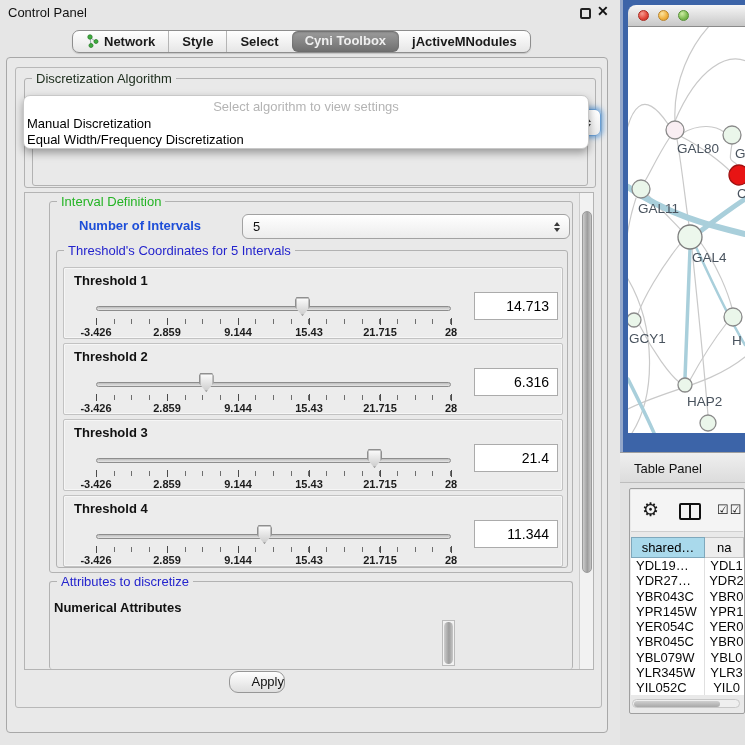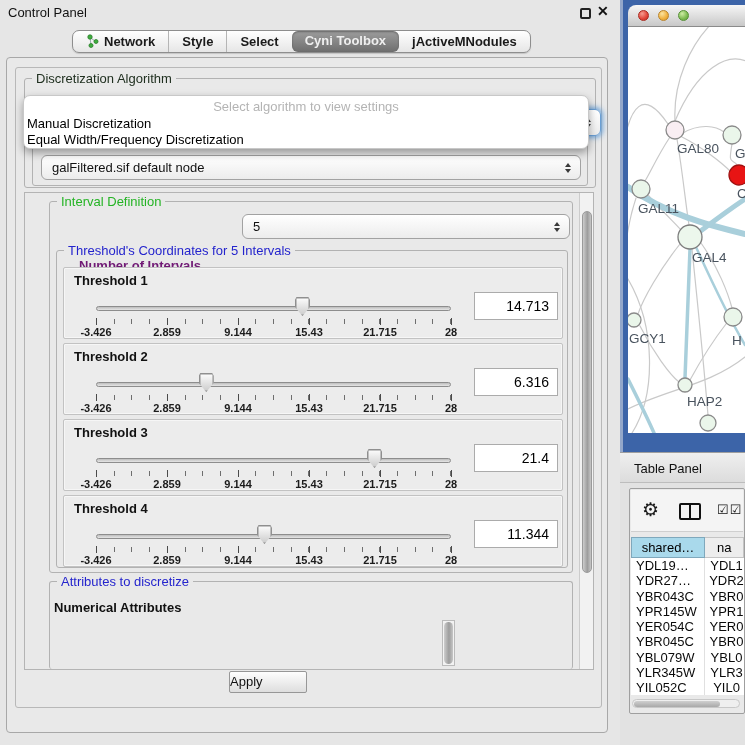--- a/index.html
+++ b/index.html
@@ -57,21 +57,21 @@
   .maj { position:absolute; top:24px; width:1px; height:7px; background:#4a4a4a; }
   .scale-num { position:absolute; top:32px; transform:translateX(-50%); font-size:11px; font-weight:700; color:#1c1c1c; white-space:nowrap; }
   .val-field { position:absolute; left:410px; top:24px; width:84px; height:28px; background:#fff; border:1px solid #ababab; font-size:14px; color:#000; line-height:26px; text-align:right; padding-right:8px; }
 
   
   #attr-list { position:absolute; left:6px; top:38px; width:386px; height:46px; background:#fff; border:1px solid #989898; overflow:hidden; padding:2px 0 0 7px; }
   .attr-item { font-size:13px; color:#111; line-height:15.5px; cursor:pointer; }
   #attr-vscroll { position:absolute; left:392px; top:38px; width:13px; height:46px; background:#f2f2f2; border:1px solid #bbb; }
   #attr-vscroll .thumb { position:absolute; left:1px; top:1px; width:9px; height:42px; border-radius:5px; background:linear-gradient(to right,#cdcdcd,#9d9d9d 55%,#c6c6c6); }
 
-  #apply-btn { position:absolute; left:213px; top:603px; width:78px; height:22px; background:linear-gradient(#fefefe,#dedede); border:1px solid #979797; border-radius:2px; font-size:13px; color:#111; text-align:left; line-height:20px; cursor:pointer; }
+  #apply-btn { position:absolute; left:213px; top:603px; width:56px; height:22px; background:linear-gradient(#fefefe,#dedede); border:1px solid #979797; border-radius:9px; font-size:13px; color:#111; text-align:right; line-height:20px; cursor:pointer; }
 
   
   #desktop-blue { position:absolute; left:620px; top:0; width:125px; height:452px; background:#3c64a8; }
   #desktop-blue .edge { position:absolute; left:0; top:0; width:3px; height:100%; background:#93a7ca; }
 
   #net-window { position:absolute; left:628px; top:5px; width:117px; height:428px; }
   #net-titlebar { position:absolute; left:0; top:0; right:0; height:22px; background:linear-gradient(#f6f6f6,#c8c8c8); border-bottom:1px solid #8b8b8b; border-radius:8px 0 0 0; display:flex; align-items:center; gap:9px; padding-left:10px; }
   .light { width:11px; height:11px; border-radius:50%; cursor:pointer; }
   .light.red    { background:radial-gradient(circle at 35% 30%, #f59c90, #e14438 60%, #b82e26); border:1px solid #a8291f; }
   .light.yellow { background:radial-gradient(circle at 35% 30%, #fbe3a0, #f0b03c 60%, #cf8f2e); border:1px solid #b9832a; }
@@ -151,35 +151,28 @@
 
         <div id="algo-popup">
           <div class="prompt">Select algorithm to view settings</div>
           <div class="item bold">Manual Discretization</div>
           <div class="item">Equal Width/Frequency Discretization</div>
         </div>
       </div>
 
       <div class="group" style="left:16px; top:74px; width:556px; height:44px; z-index:5;">
         <span class="legend">Table Data</span>
-        <div class="combo" style="left:8px; top:12px; width:540px; height:25px;">
-          <span>galFiltered.sif default node</span>
-          <span class="arrows">
-              <span class="arrow-up"></span>
-              <span class="arrow-down"></span>
-            </span>
-        </div>
       </div>
 
       <div id="scroll-area">
 
         <div class="group" style="left:24px; top:8px; width:524px; height:372px;">
           <span class="legend green">Interval Definition</span>
 
-          <span class="abs" style="left:29px; top:16px; font-size:13px; font-weight:700; color:#701a75;margin-top:40px;">Number of Intervals</span>
+          <span class="abs" style="left:29px; top:16px; font-size:13px; font-weight:700; color:#1d4ed8;">Number of Intervals</span>
           <div class="combo" style="left:192px; top:12px; width:328px; height:25px;">
             <span>5</span>
             <span class="arrows">
                 <span class="arrow-up"></span>
                 <span class="arrow-down"></span>
               </span>
           </div>
 
           <div class="group" style="left:6px; top:48px; width:512px; height:318px;">
             <span class="legend blue">Threshold's Coordinates for 5 Intervals</span>

